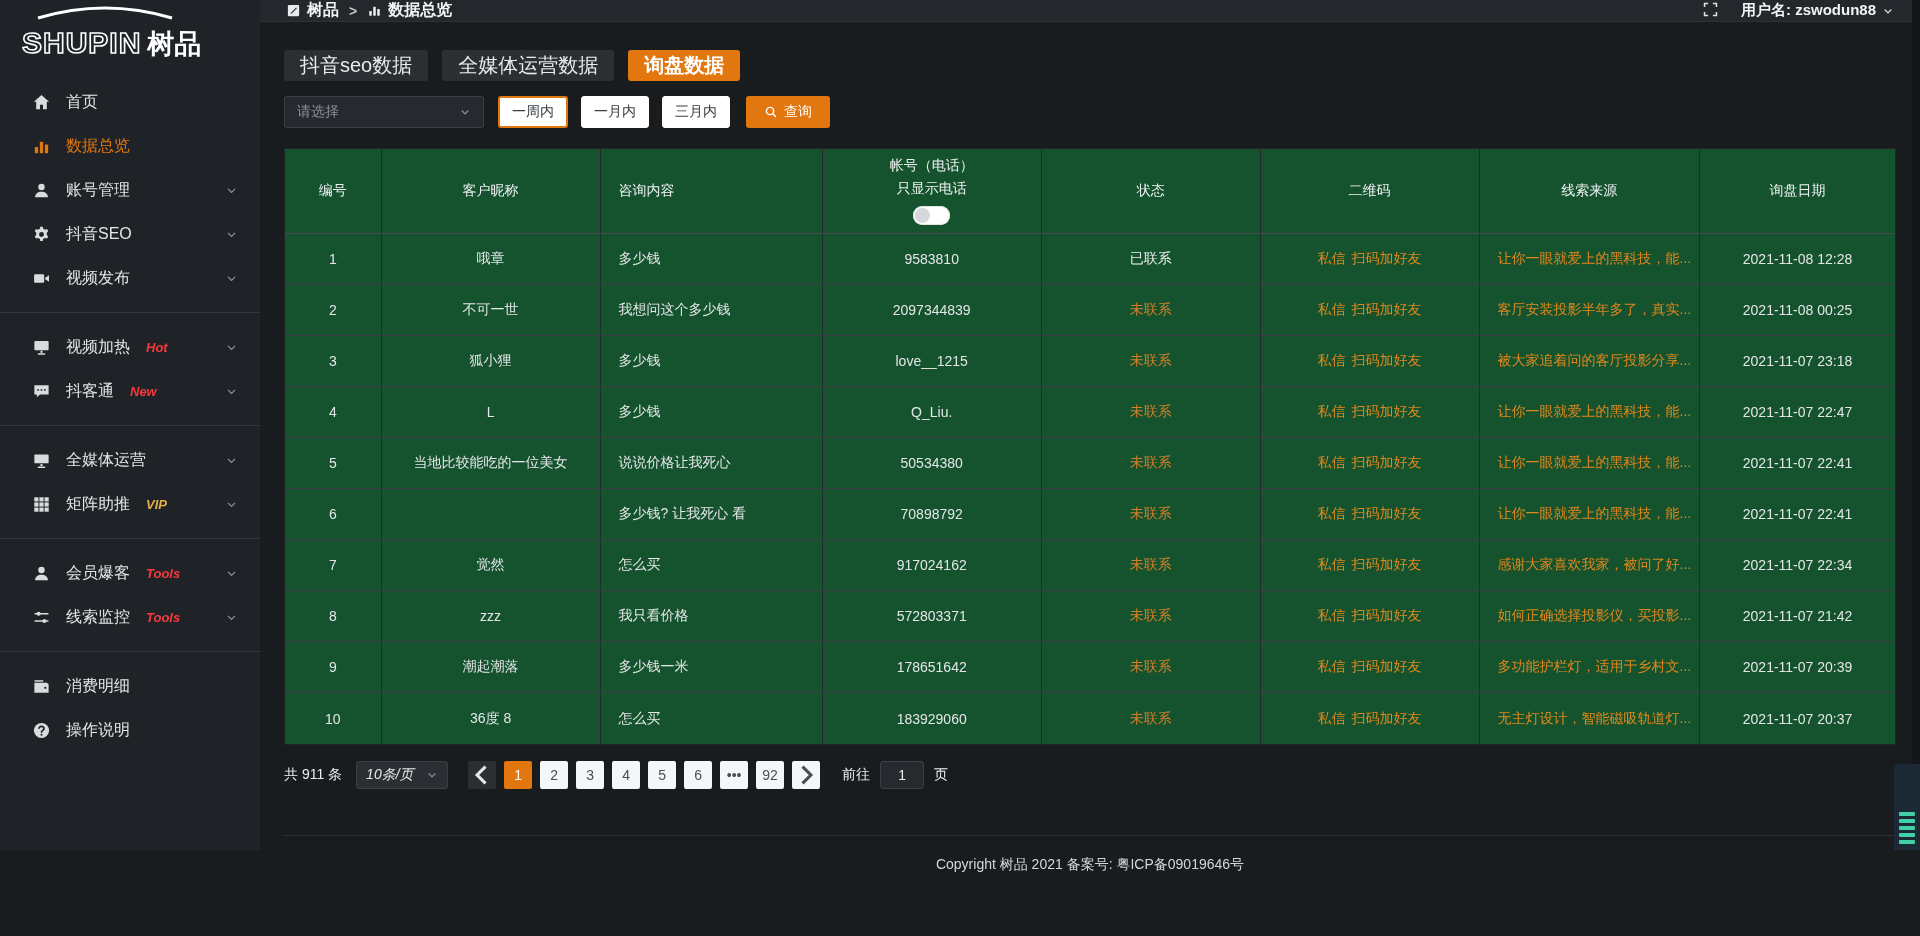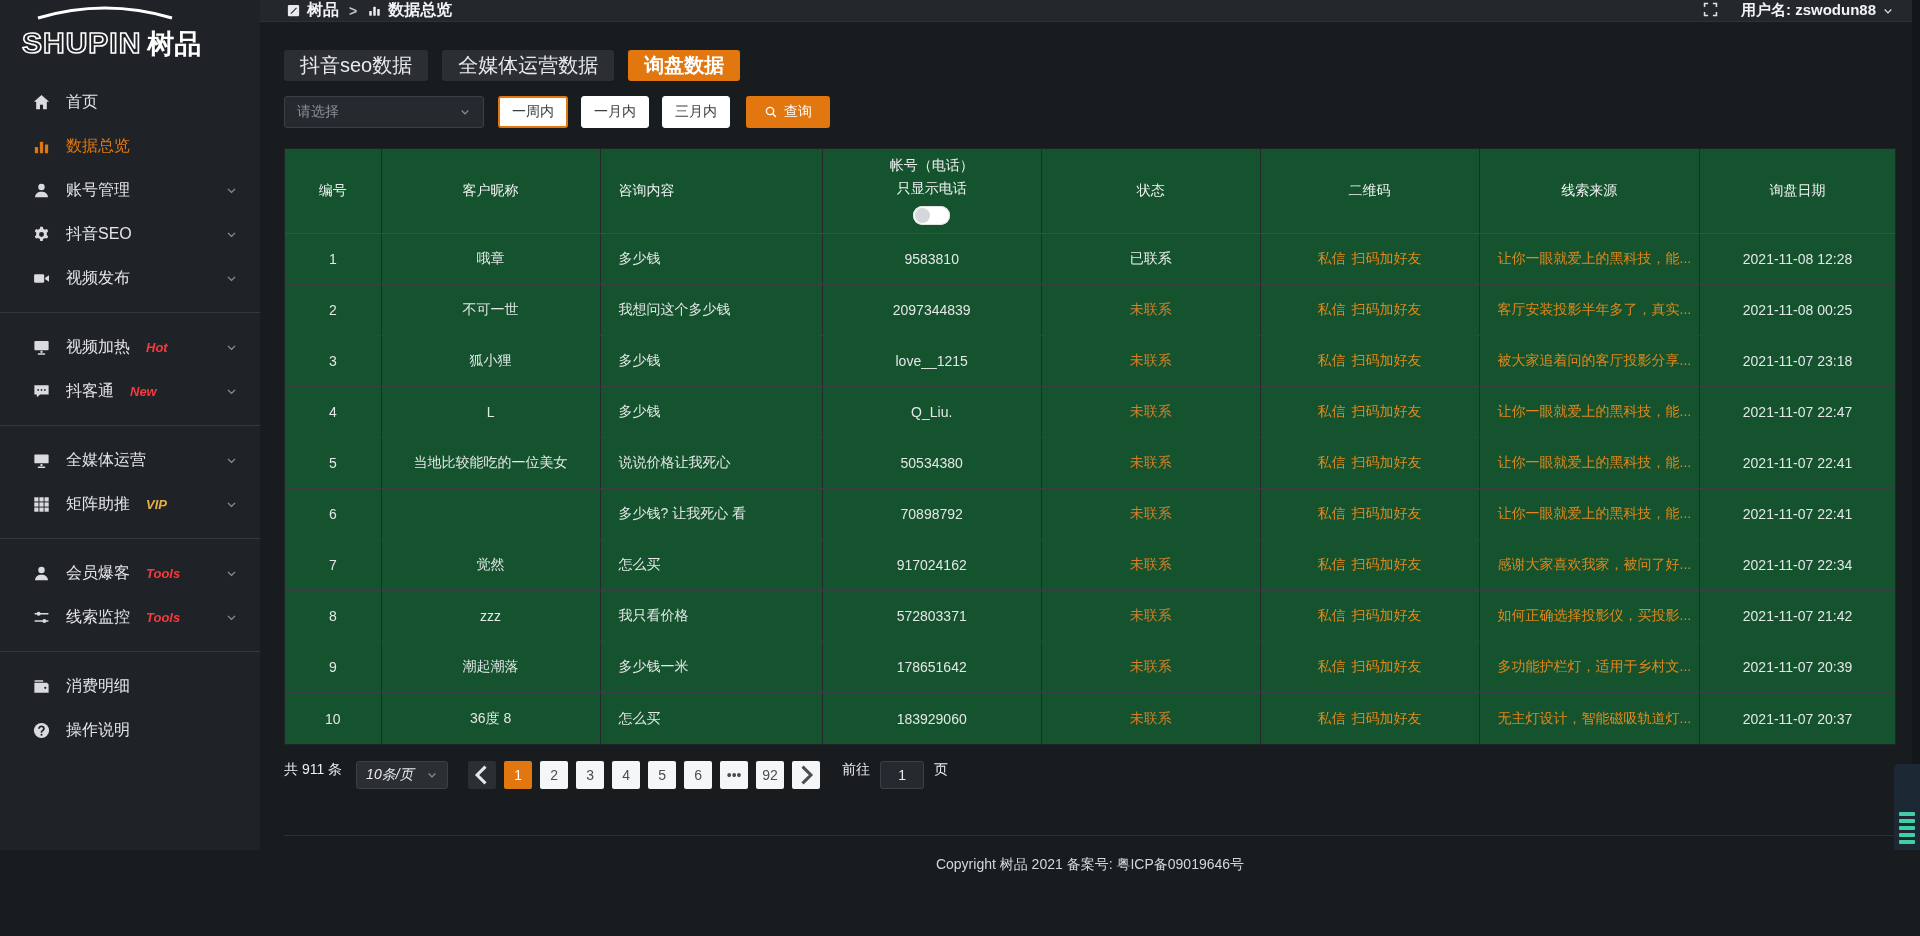--- a/index.html
+++ b/index.html
@@ -93,21 +93,21 @@
   .switch { width:37px; height:19px; background:#fff; border-radius:10px; position:relative;
     cursor:pointer; display:inline-block; box-shadow:inset 0 0 0 1px #e3e3e3; }
   .knob { position:absolute; left:2px; top:2px; width:15px; height:15px; border-radius:50%;
     background:#d4d8dc; }
   .status-un { color:#d67f2a; }
   .status-ok { color:#eceef0; }
   .qr-link, .src-link { color:#e0871e; cursor:pointer; }
   .qr-links { display:flex; gap:6px; }
 
   
-  .pagination { display:flex; align-items:flex-start; margin-top:16px; color:#eceef0;
+  .pagination { display:flex; align-items:center; margin-top:16px; color:#eceef0;
     font-size:14px; }
   .pg-total { margin-right:14px; }
   .pg-size { width:92px; height:28px; padding:0 9px; margin-right:20px; background:#2b2f33;
     border:1px solid #3b4046; }
   .pg-size .sel-text { color:#e6e8ea;font-style:italic; }
   .pg-btn { min-width:28px; height:28px; border:none; border-radius:2px; margin-right:8px;
     font-size:14px; cursor:pointer; display:inline-flex; align-items:center;
     justify-content:center; font-family:"Liberation Sans","DejaVu Sans",sans-serif; }
   .pg-dark { background:#2b2f33; color:#e6e8ea; }
   .pg-light { background:#f5f6f7; color:#4a4e53; }

